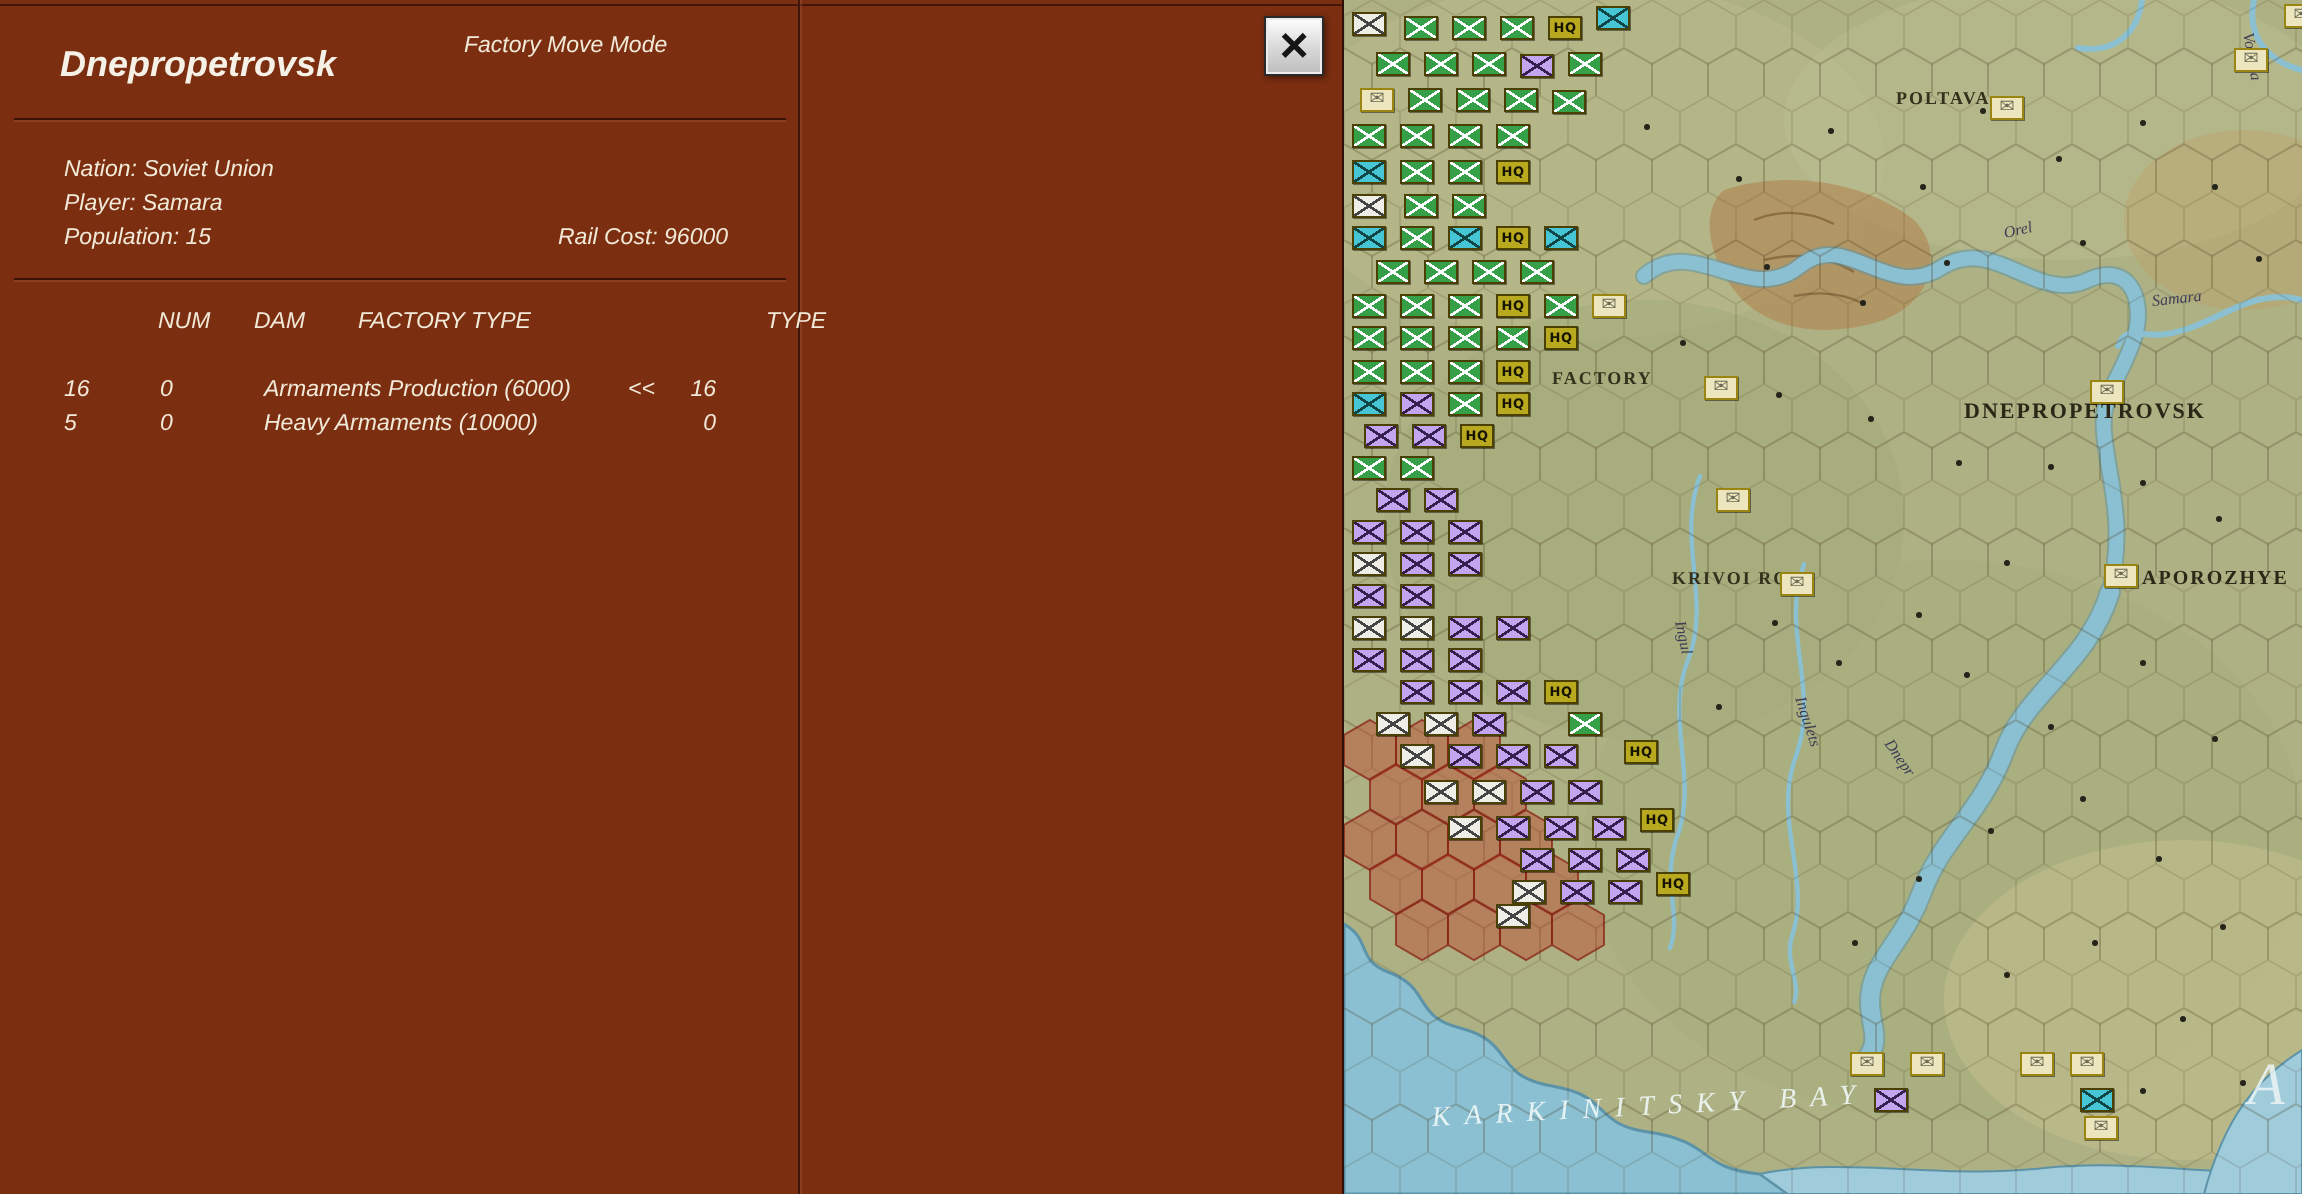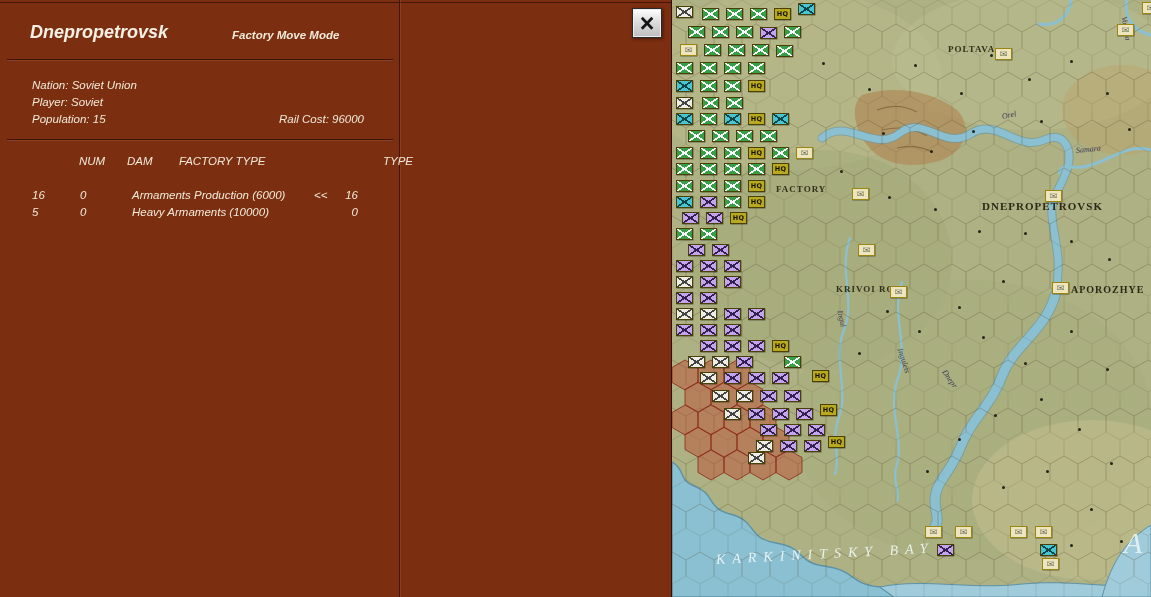--- a/index.html
+++ b/index.html
@@ -12,21 +12,21 @@
   
   .panel { position:absolute; left:0; top:0; width:672px; height:597px; background:#7b2e10; }
   .panel-top-line { position:absolute; left:0; top:2px; width:672px; height:1px; background:#45170a; }
   .v-divider { position:absolute; left:399px; top:0; width:1px; height:597px; background:#41150a; box-shadow:1px 0 0 rgba(170,100,70,.30); }
   .panel-right-edge { position:absolute; left:671px; top:0; width:1px; height:597px; background:#30100a; }
   .sep { position:absolute; left:7px; width:386px; height:1px; background:#3c1305; box-shadow:0 1px 0 rgba(175,105,75,.28); }
   .sep1 { top:59px; } .sep2 { top:139px; }
 
   .ptext { position:absolute; color:#f2ead9; font-style:italic; font-size:11.5px; white-space:nowrap; }
   .title { left:30px; top:22px; font-size:18px; font-weight:bold; color:#f6f1e6; }
-  .mode  { left:232px; top:29px;font-weight:bold; }
+  .mode  { left:232px; top:17px; }
   .nation { left:32px; top:79px;text-align:right; }
   .player { left:32px; top:96px; }
   .population { left:32px; top:113px; }
   .railcost { left:279px; top:113px; }
 
   .hdr-num, .c-num { left:32px; }
   .hdr-dam, .c-dam { left:80px; }
   .hdr-type, .c-type { left:132px; }
   .hdr-move { left:336px; }
   .hdr { top:155px;margin-left:47px; }
@@ -79,21 +79,21 @@
     <div class="ptext title">Dnepropetrovsk</div>
     <div class="ptext mode">Factory Move Mode</div>
 
     <div class="close-btn">
       <span>×</span>
     </div>
 
     <div class="sep sep1"></div>
 
     <div class="ptext nation">Nation: Soviet Union</div>
-    <div class="ptext player">Player: Soviet</div>
+    <div class="ptext player">Player: Samara</div>
     <div class="ptext population">Population: 15</div>
     <div class="ptext railcost">Rail Cost: 96000</div>
 
     <div class="sep sep2"></div>
 
     <div class="ptext hdr hdr-num">NUM</div>
     <div class="ptext hdr hdr-dam">DAM</div>
     <div class="ptext hdr hdr-type">FACTORY TYPE</div>
     <div class="ptext hdr hdr-move">TYPE</div>
 

